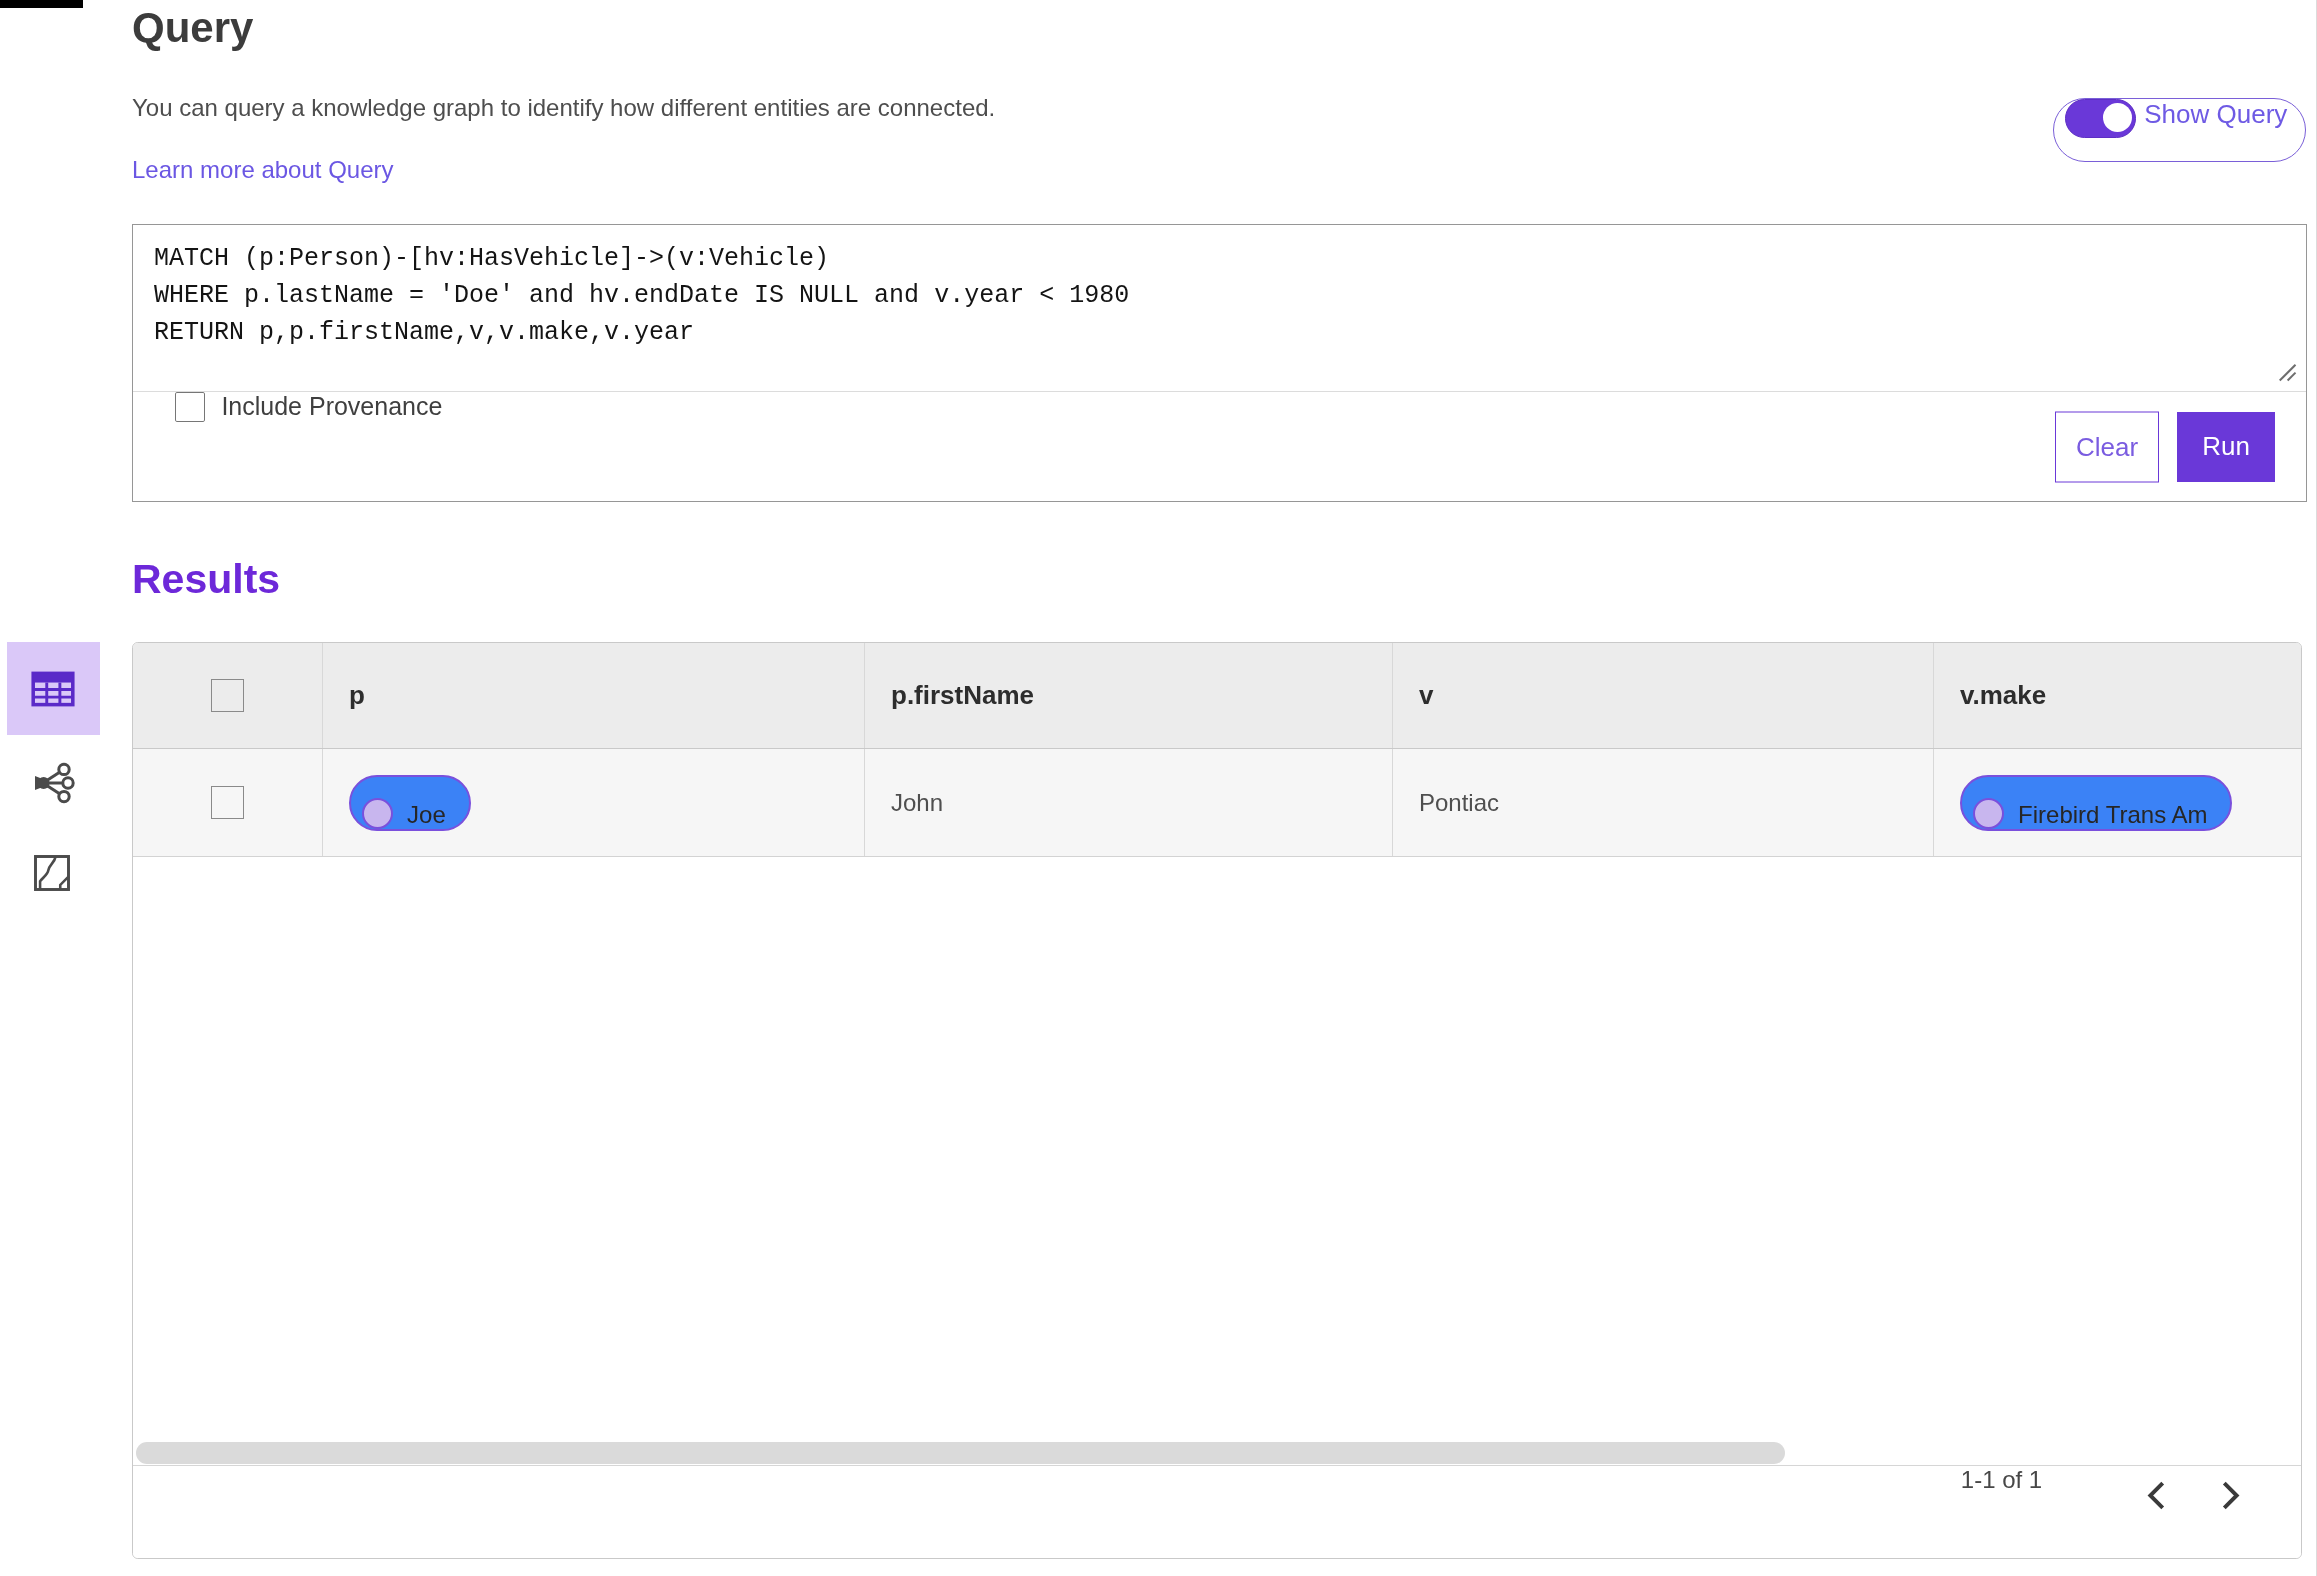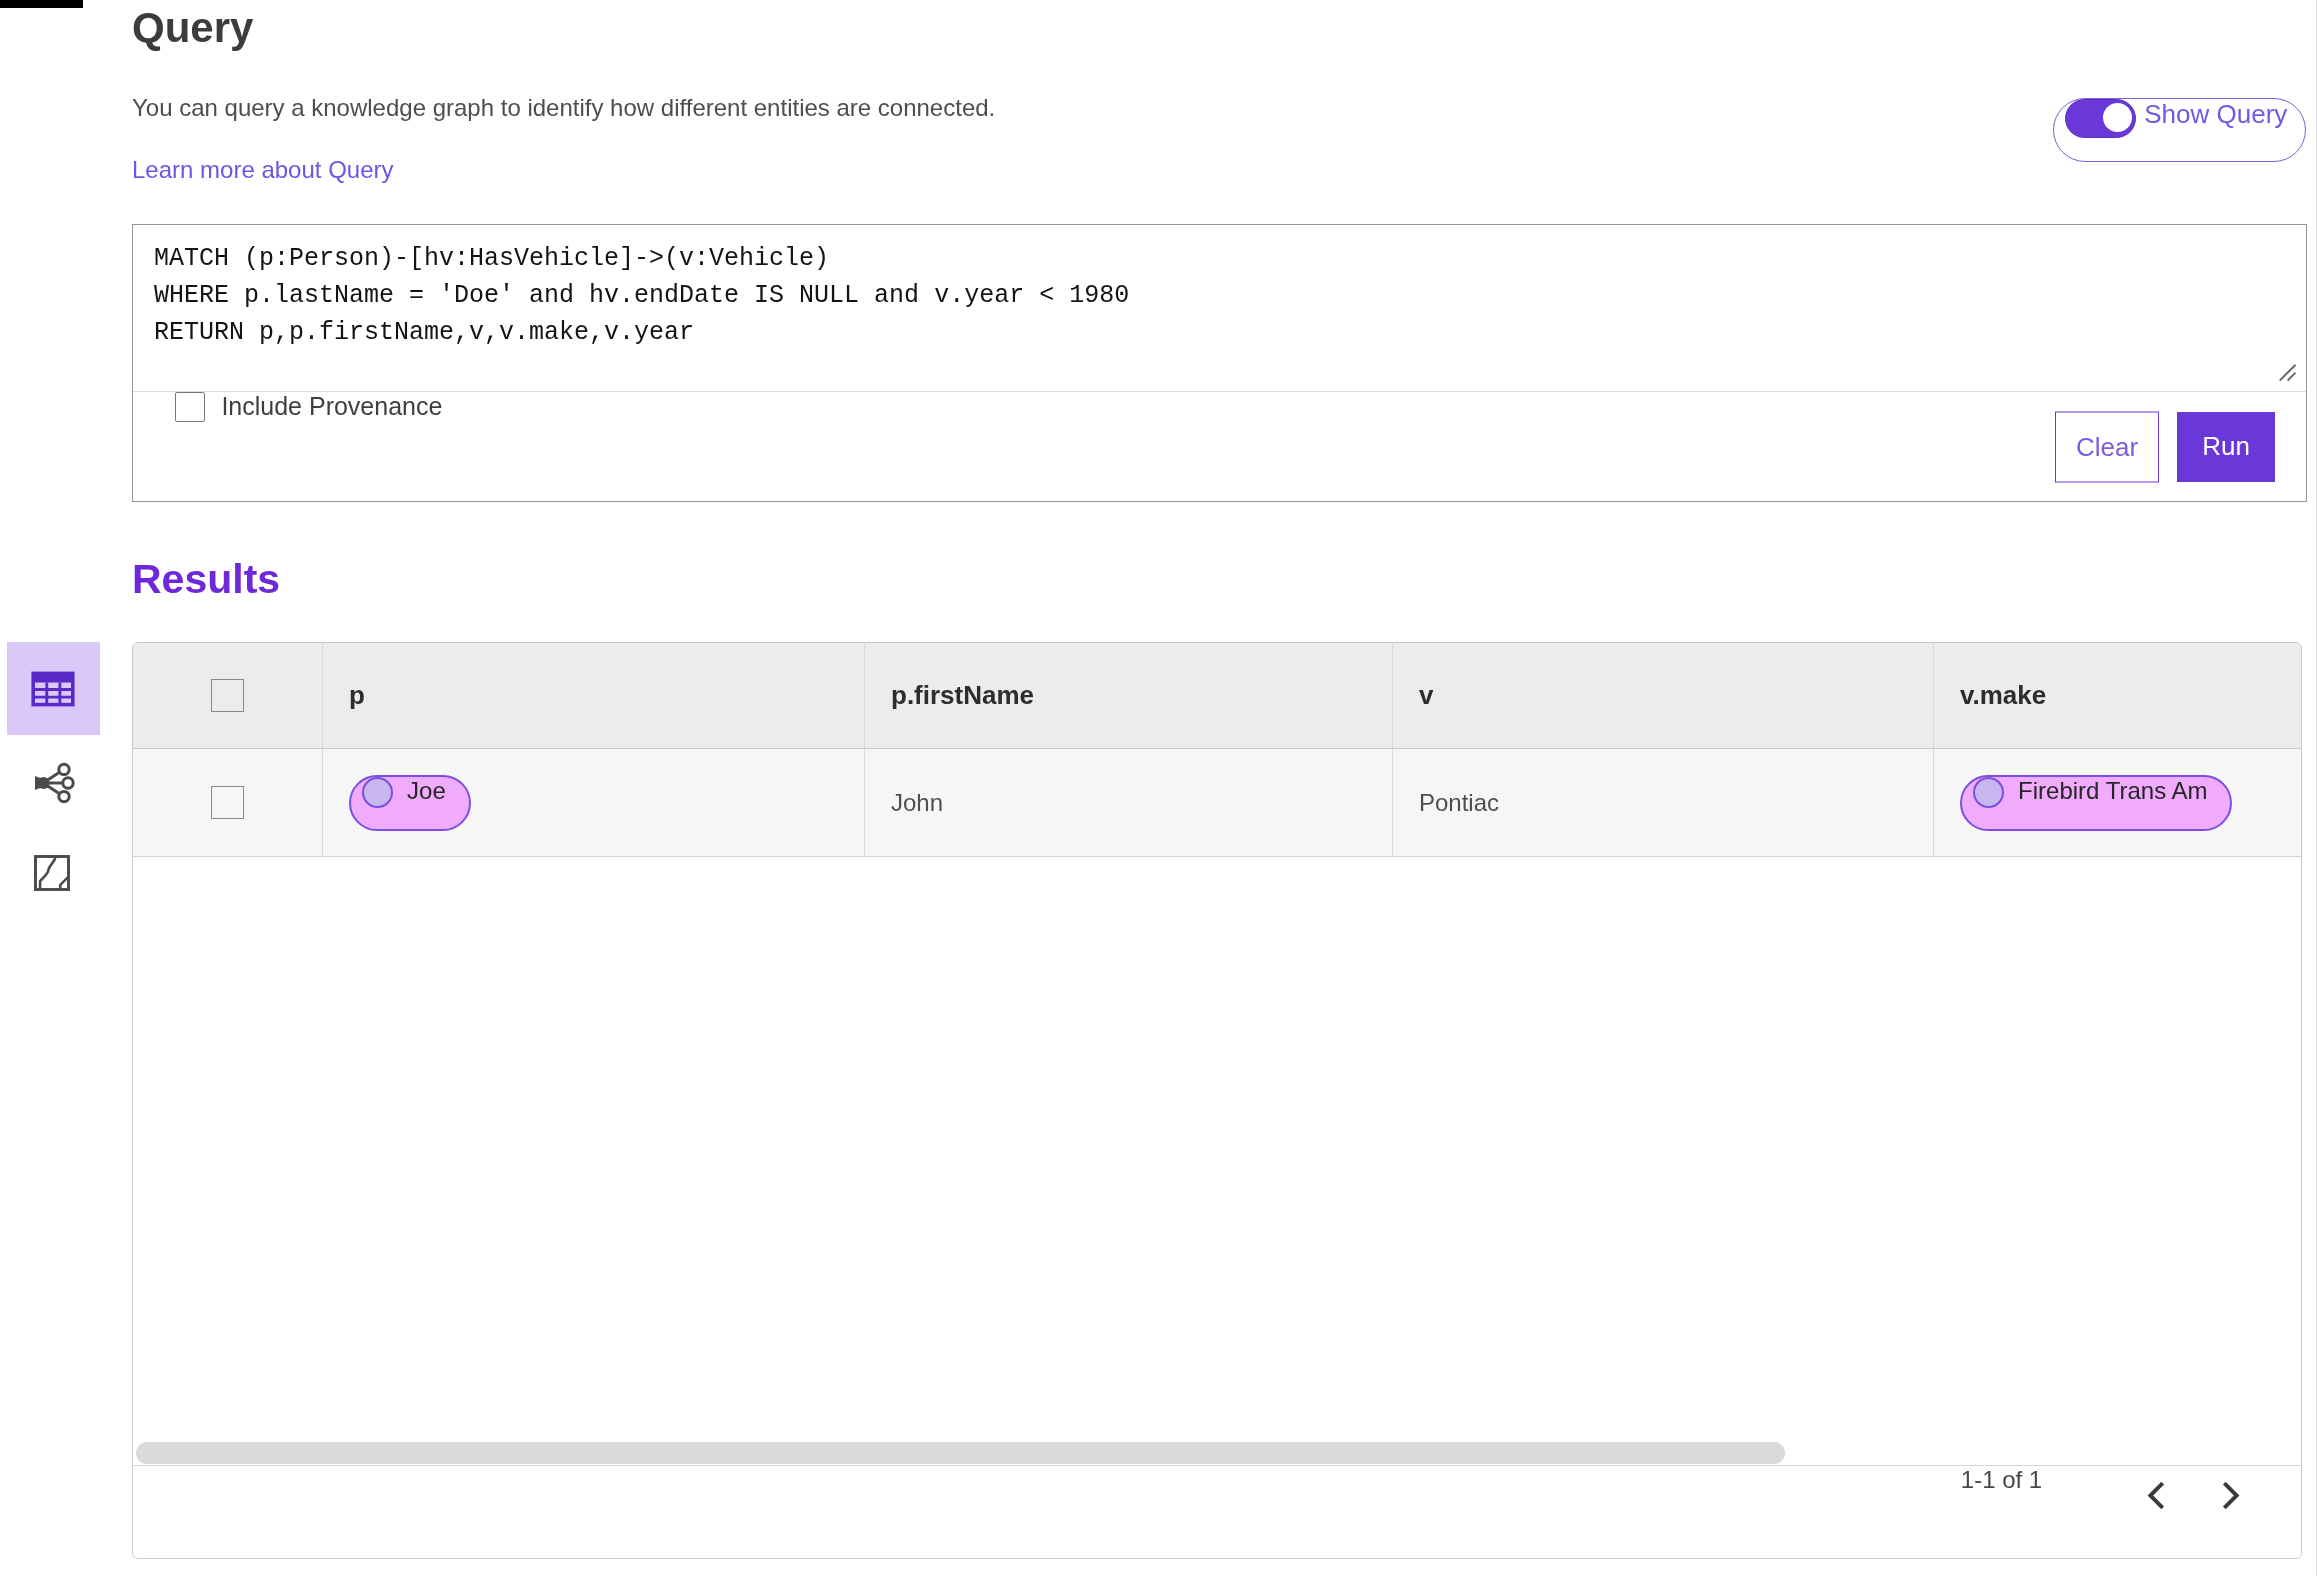--- a/index.html
+++ b/index.html
@@ -91,22 +91,22 @@
     height:108px; background:#f6f6f6; border-bottom:1.9px solid #d3d3d3;
   }
   .th, .td { display:flex; align-items:center; padding-left:26px; }
   .th { font-size:26px; font-weight:700; color:#2d2d2d; }
   .td { font-size:24px; color:#4f4f4f; }
   .th + .th, .td + .td { border-left:1.9px solid #d8d8d8; }
   .cell-check { justify-content:center; padding-left:0; }
   .tbl-checkbox { width:33px; height:33px; border:1.9px solid #8a8a8a; }
 
   .entity-pill {
-    display:inline-flex; align-items:flex-start; height:56px;
-    border:2.9px solid #7a50dc; border-radius:30px; background:#f0abfc;
+    display:inline-flex; align-items:flex-end; height:56px;
+    border:2.9px solid #7a50dc; border-radius:30px; background:#3b82f6;
     padding:0 23px 0 10.6px; cursor:pointer;
   }
   .entity-dot {
     width:31px; height:31px; border-radius:50%;
     background:#c8b6ee; border:2.9px solid #7a50dc; flex:0 0 auto;
   }
   .entity-label { margin-left:14.5px; font-size:24px; color:#262626; }
 
   .h-scrollbar {
     position:absolute; left:2.9px; top:799px; width:1649px; height:22px;

